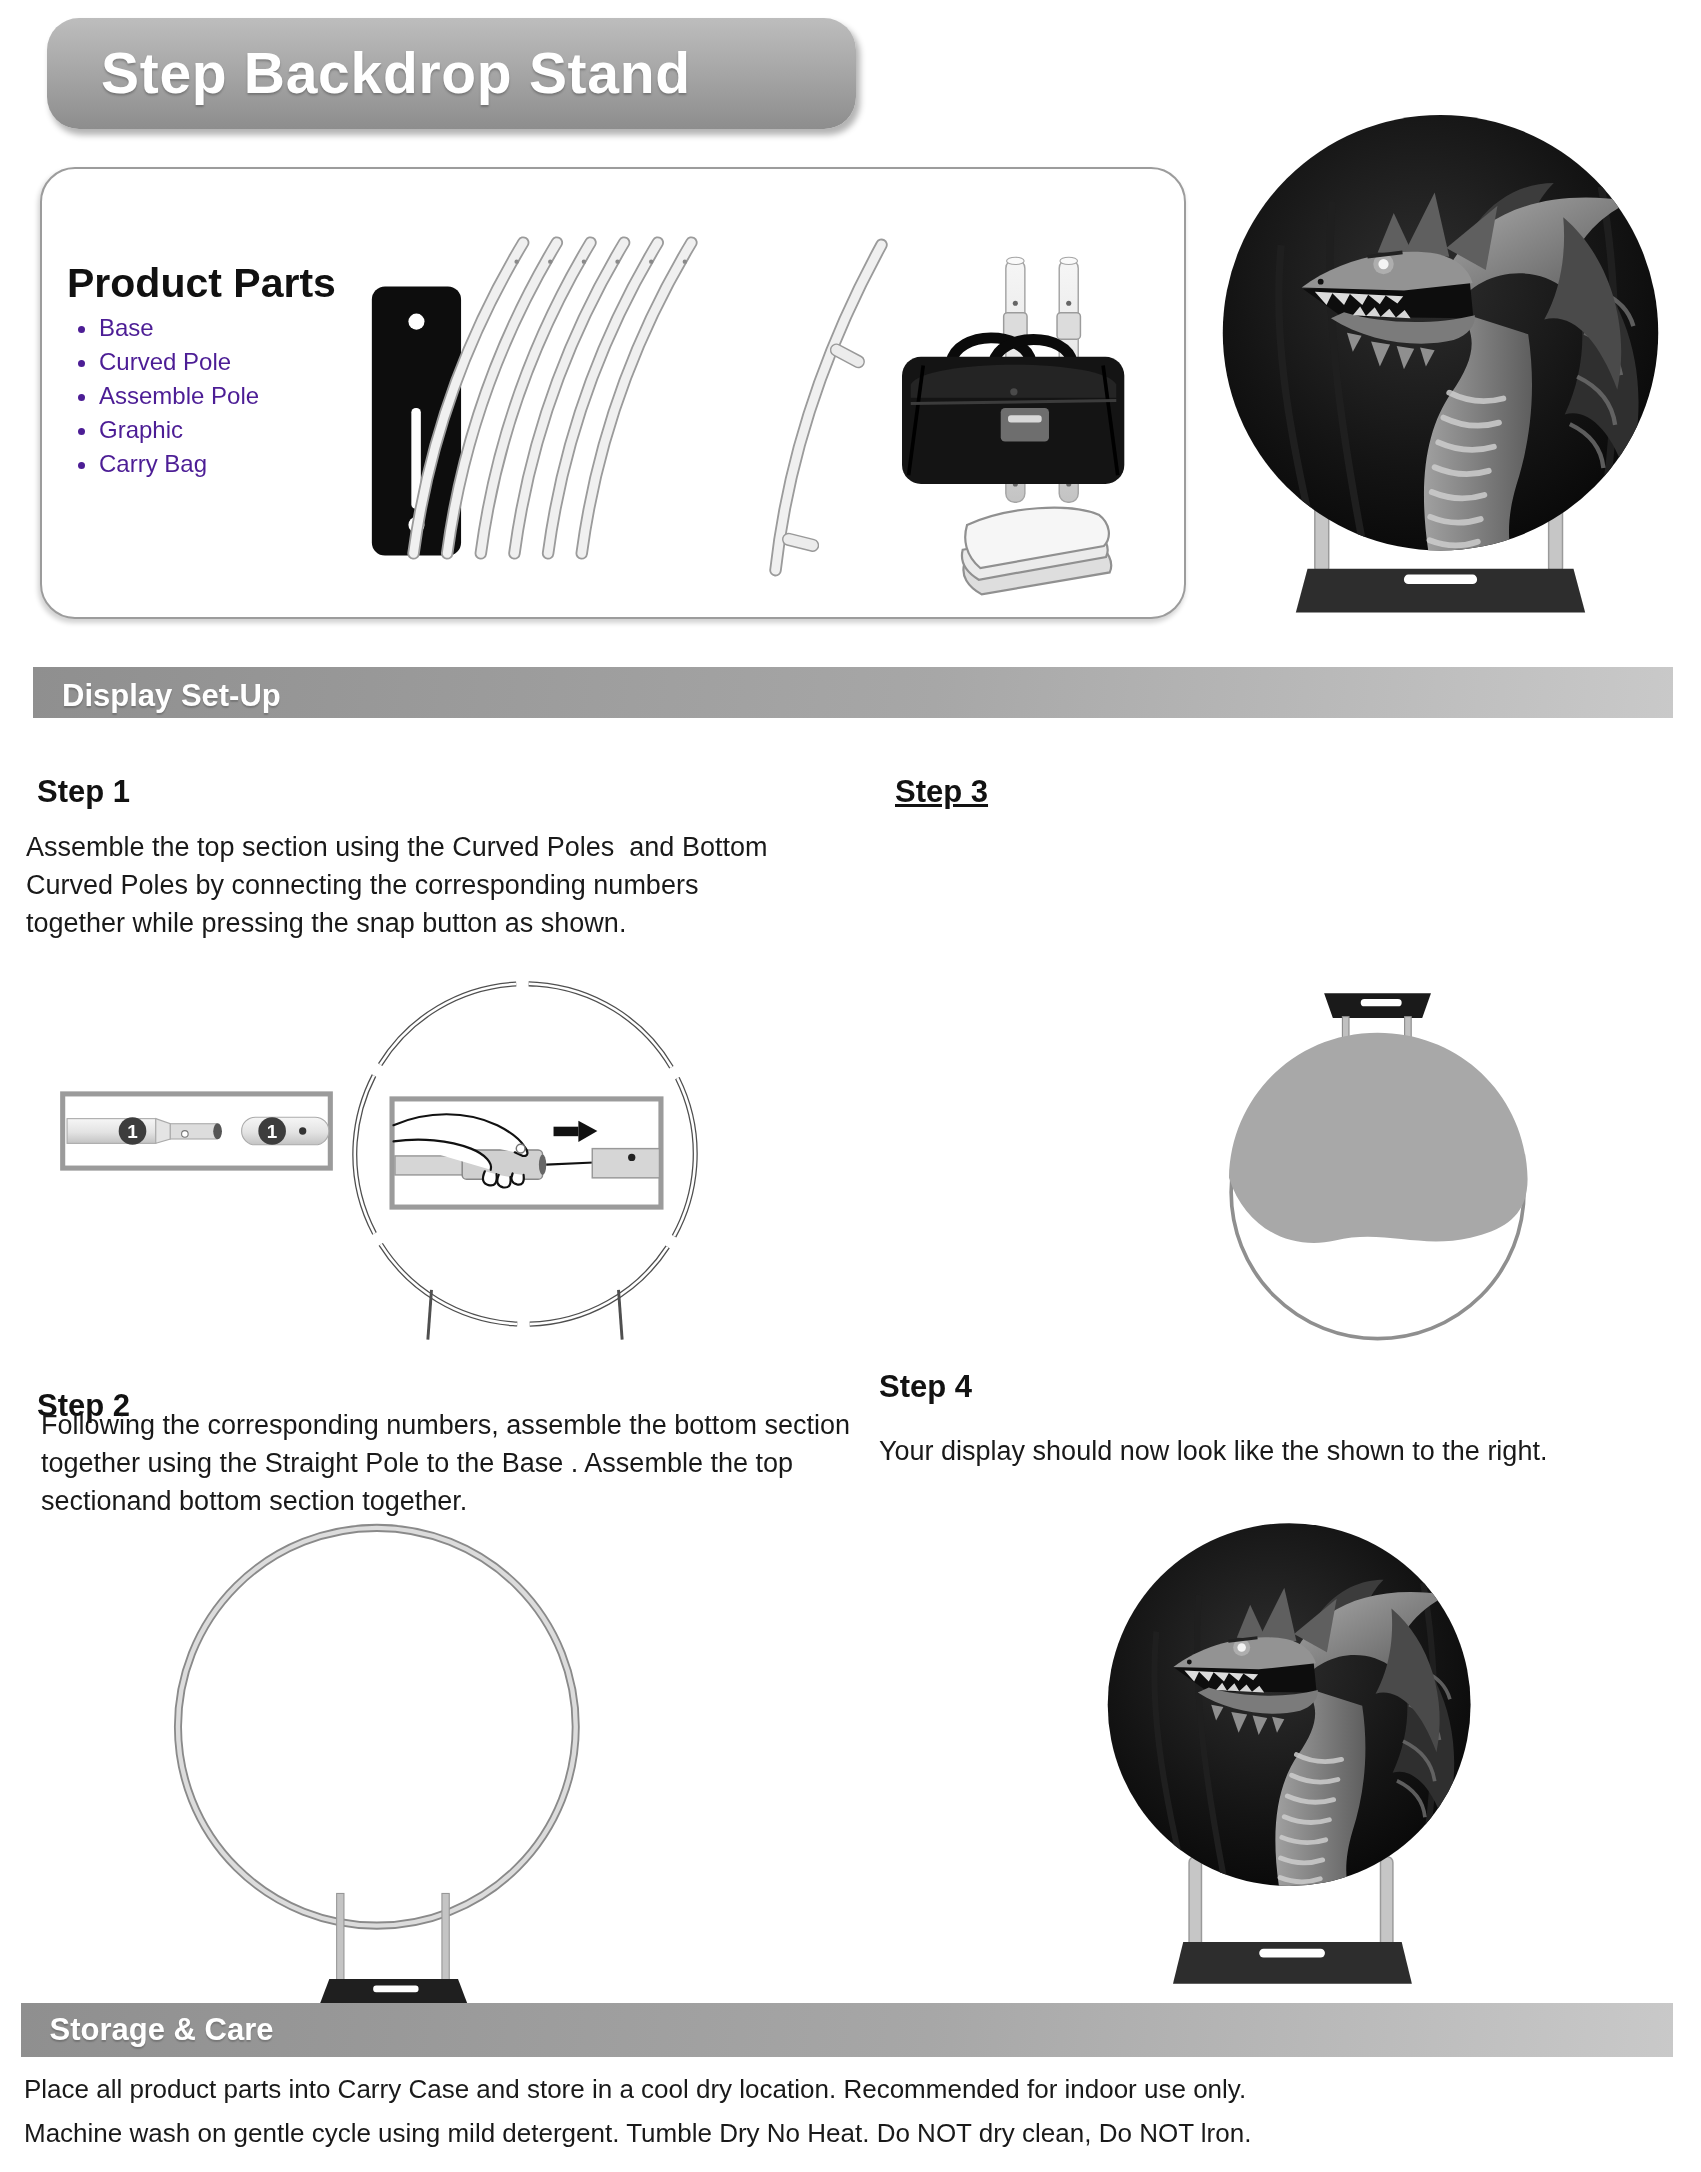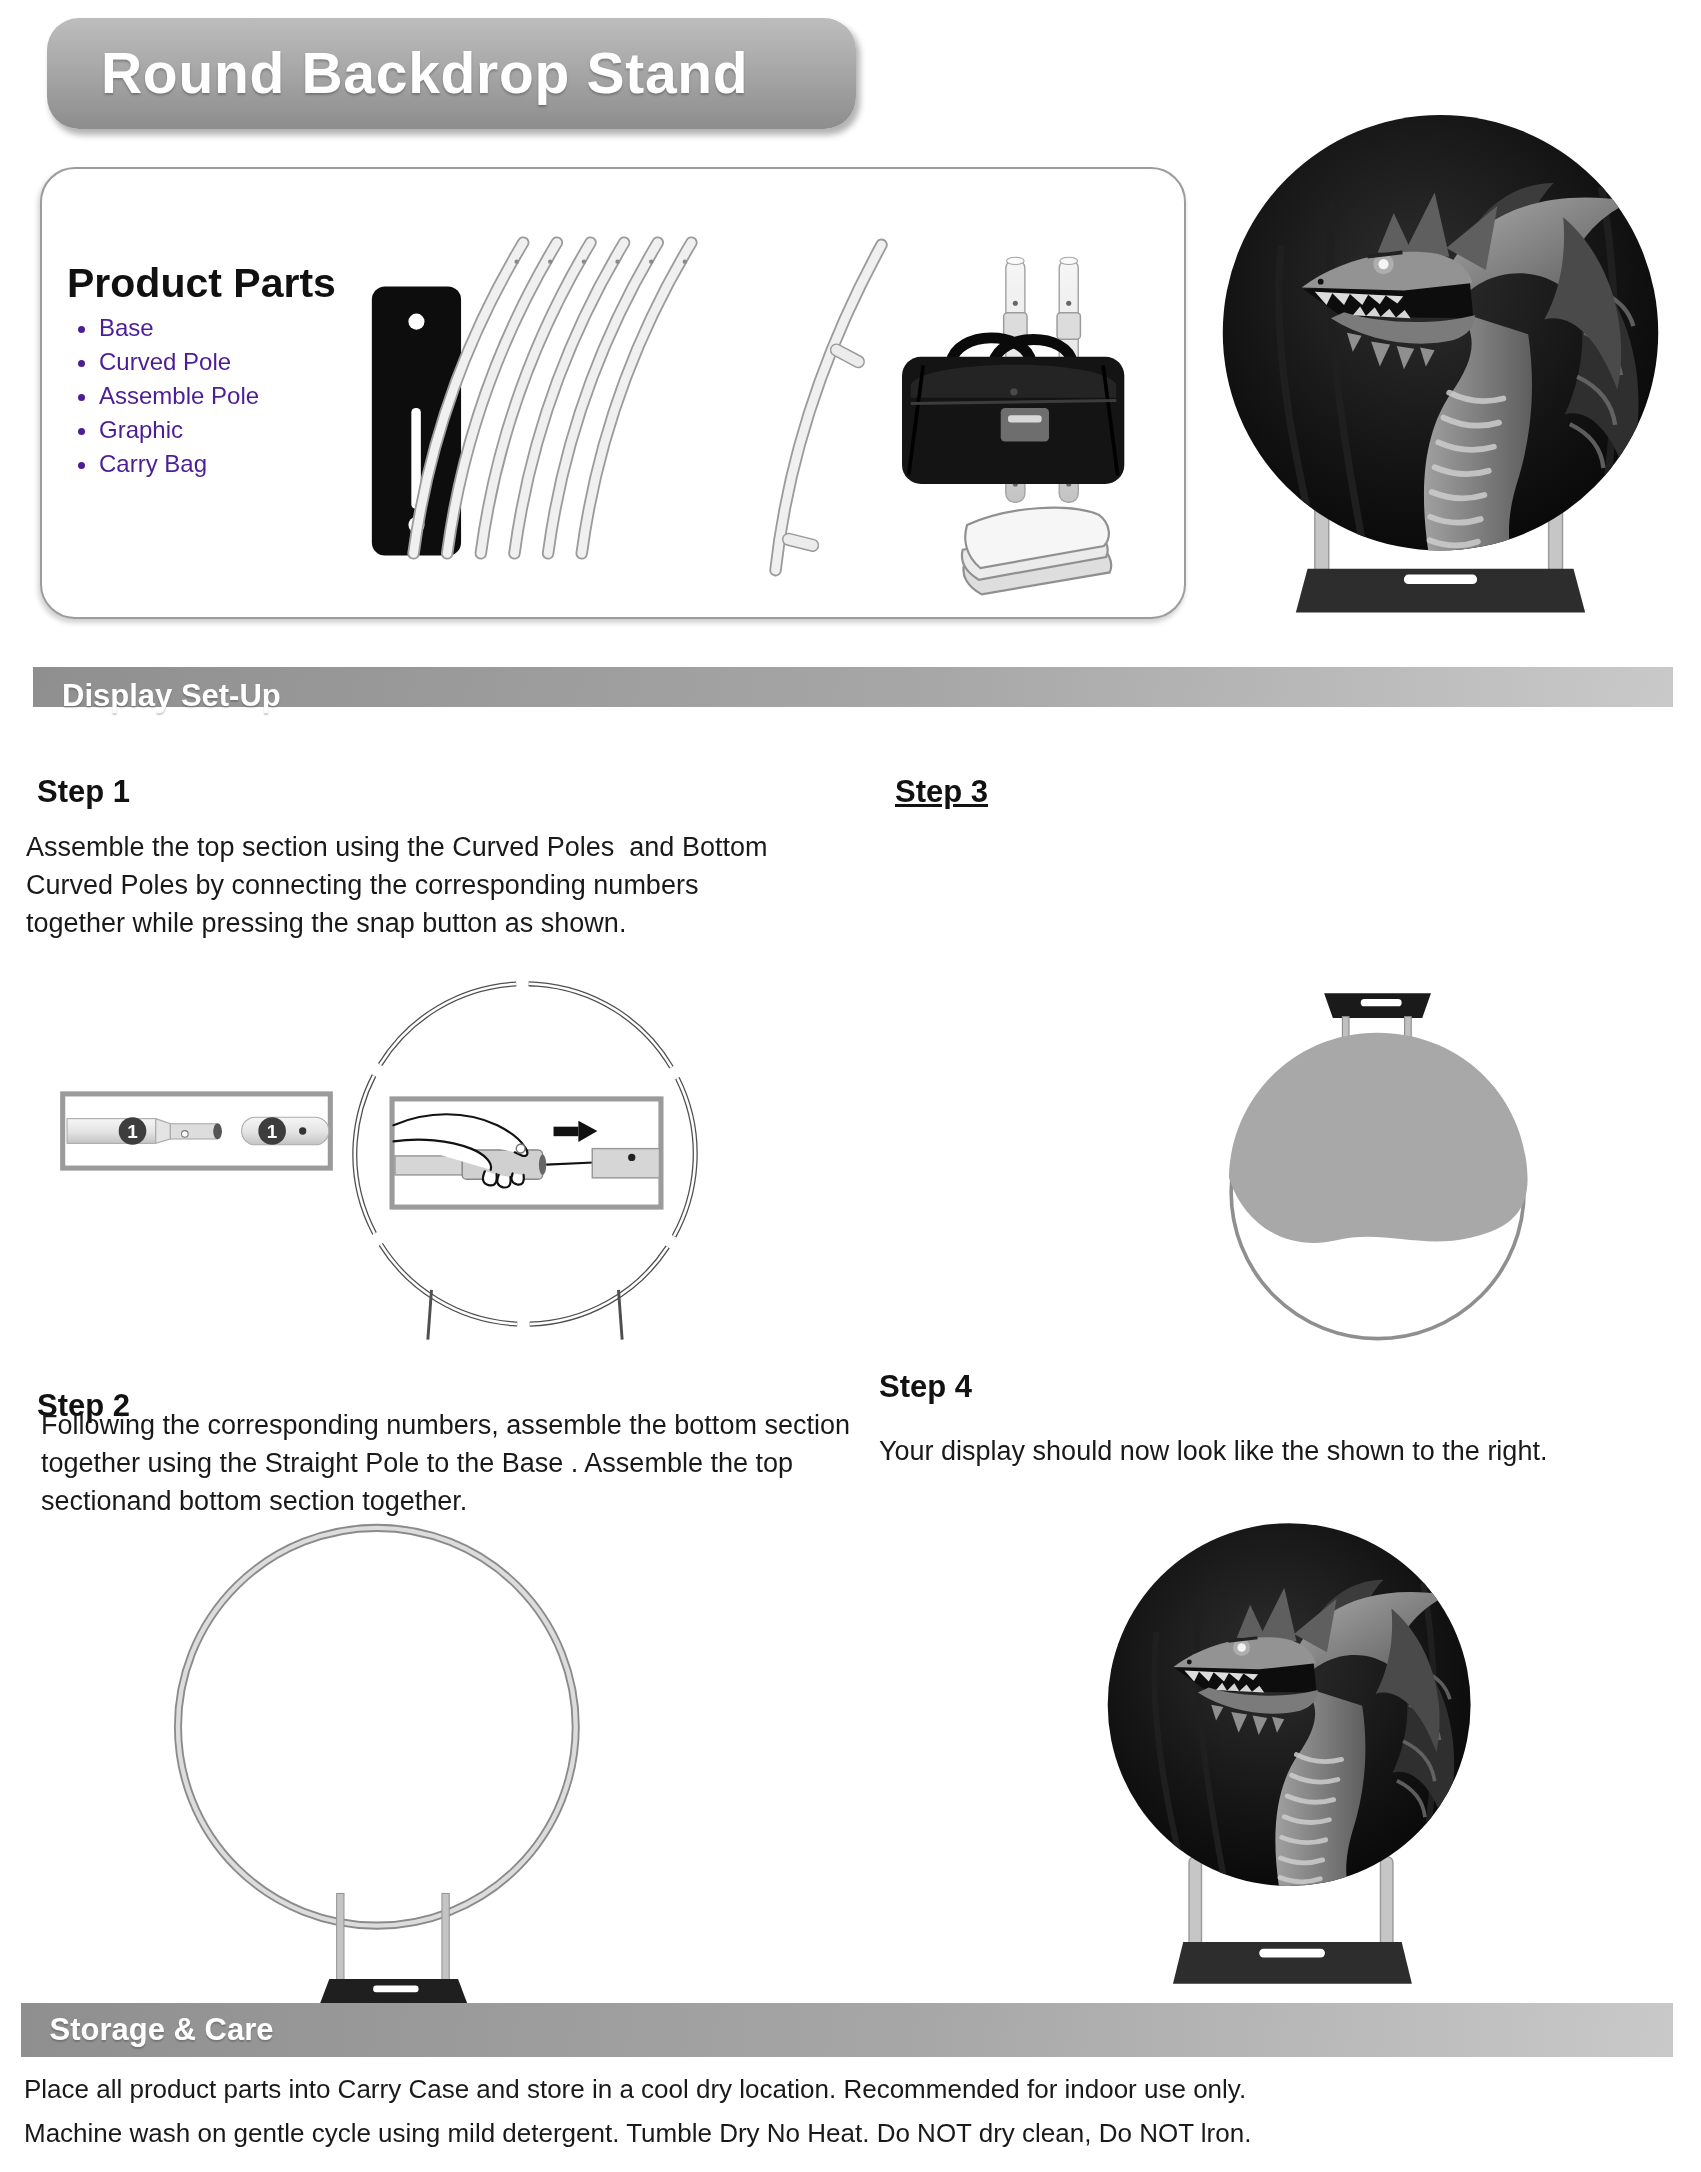--- a/index.html
+++ b/index.html
@@ -26,21 +26,21 @@
     box-shadow:-1.5px 3.7px 5.1px rgba(0,0,0,0.18);
     box-sizing:border-box;
   }
   .pp-heading{left:67px;top:260px;font-size:41px;font-weight:bold;color:#111;}
   .pp-list{left:73px;top:311px;width:278px;}
   .pp-list ul{margin:0;padding-left:26px;list-style:disc;}
   .pp-list li{font-size:24px;line-height:34px;color:#4c1d95;}
 
   
   .section-bar{
-    height:40px;background:linear-gradient(97deg,#8f8f8f 0%,#a7a7a7 55%,#c9c9c9 100%);
+    height:51px;background:linear-gradient(97deg,#8f8f8f 0%,#a7a7a7 55%,#c9c9c9 100%);
     color:#ffffff;font-weight:bold;font-size:31px;line-height:57px;
     padding-left:29px;box-sizing:border-box;text-shadow:0 1.5px 1.5px rgba(0,0,0,0.2);
     white-space:nowrap;
   }
   .setup-bar{left:33px;top:667px;width:1640px;}
   .storage-bar{left:20.5px;top:2003px;width:1652px;height:54px;line-height:54px;}
 
   
   .step-label{font-size:31px;font-weight:bold;color:#121212;white-space:nowrap;}
   .step-text{font-size:27px;line-height:38px;color:#191919;white-space:pre-wrap;}
@@ -134,21 +134,21 @@
           </g>
           <circle cx="222" cy="206" r="14" fill="#ffffff" opacity="0.25"></circle>
           <circle cx="222" cy="206" r="7" fill="#f4f4f4"></circle>
           <path d="M200,196 L248,190" stroke="#222222" stroke-width="5"></path>
           <circle cx="136" cy="230" r="4" fill="#111111"></circle>
         </g>
       </symbol>
     </defs>
   </svg>
 
-  <div class="abs title-banner">Round Backdrop Stand</div>
+  <div class="abs title-banner">Step Backdrop Stand</div>
 
   <div class="abs pp-panel"></div>
   <div class="abs pp-heading">Product Parts</div>
   <div class="abs pp-list">
     <ul>
       <li>Base</li>
       <li>Curved Pole</li>
       <li>Assemble Pole</li>
       <li>Graphic</li>
       <li>Carry Bag</li>

